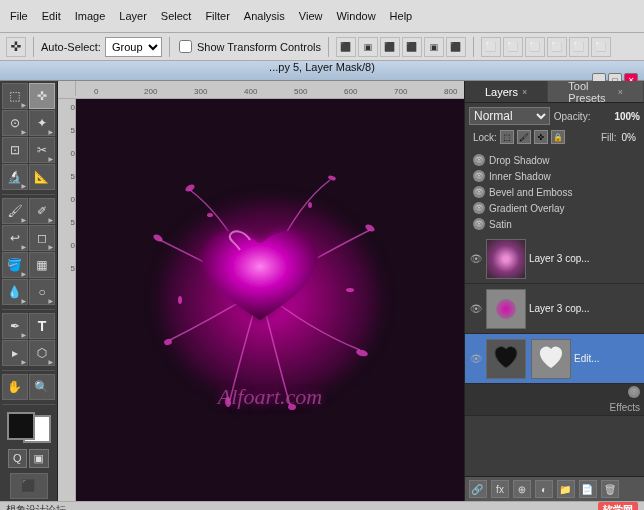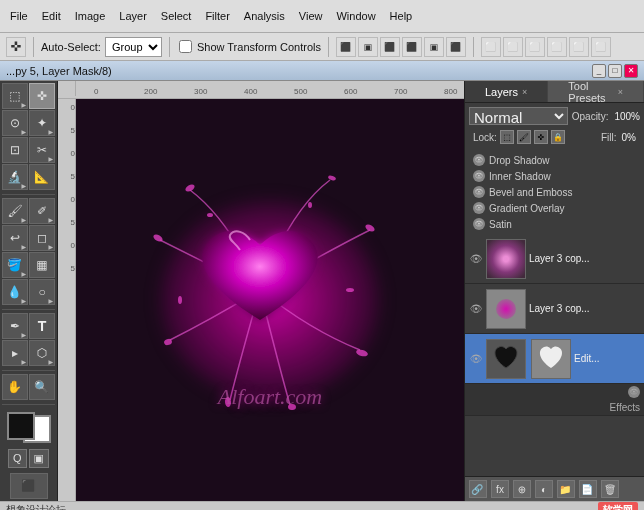--- a/index.html
+++ b/index.html
@@ -70,20 +70,21 @@
     
     .win-titlebar {
       background: linear-gradient(to bottom, #c5d5e8, #a8bdd4);
       height: 20px;
       display: flex;
       align-items: center;
       padding: 0 6px;
       font-size: 11px;
       color: #111;
       border-bottom: 1px solid #888;
+      flex-direction: column;
     }
     .win-controls {
       margin-left: auto;
       display: flex;
       gap: 2px;
     }
     .win-btn {
       width: 14px; height: 14px;
       border: 1px solid #777;
       display: flex; align-items: center; justify-content: center;
@@ -292,21 +293,21 @@
       gap: 3px;
     }
     .layer-blend-row {
       display: flex;
       align-items: center;
       gap: 4px;
     }
     .layer-blend-select {
       flex: 1;
       height: 18px;
-      font-size: 15px;
+      font-size: 12px;
       background: #555;
       border: 1px solid #777;
       color: #eee;
     }
     .lock-icon {
       width: 14px; height: 14px;
       background: #666;
       border: 1px solid #888;
       display: flex; align-items: center; justify-content: center;
       font-size: 8px;
@@ -663,21 +664,21 @@
 
     <div class="layers-controls">
       <div class="layer-blend-row">
         <select class="layer-blend-select">
           <option>Normal</option>
           <option>Multiply</option>
           <option>Screen</option>
           <option>Overlay</option>
         </select>
         <span style="font-size:10px;color:#ccc;">Opacity:</span>
-        <span style="font-size:10px;color:#eee;margin-left:2px;">100%</span>
+        <span style="font-size:10px;color:#eee;margin-left:20px;font-weight:bold;">100%</span>
       </div>
       <div class="controls-row">
         <span style="font-size:10px;color:#ccc;">Lock:</span>
         <div class="lock-icon">⬚</div>
         <div class="lock-icon">🖌</div>
         <div class="lock-icon">✜</div>
         <div class="lock-icon">🔒</div>
         <span style="font-size:10px;color:#ccc;margin-left:auto;">Fill:</span>
         <span style="font-size:10px;color:#eee;margin-left:2px;">0%</span>
       </div>

